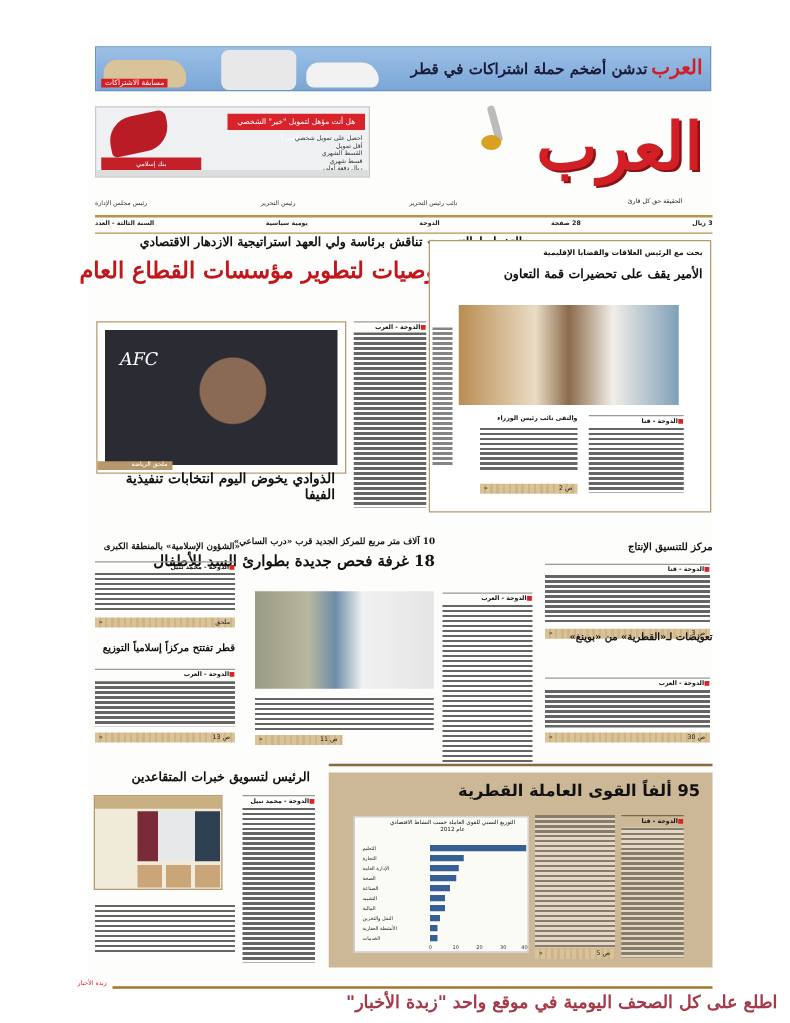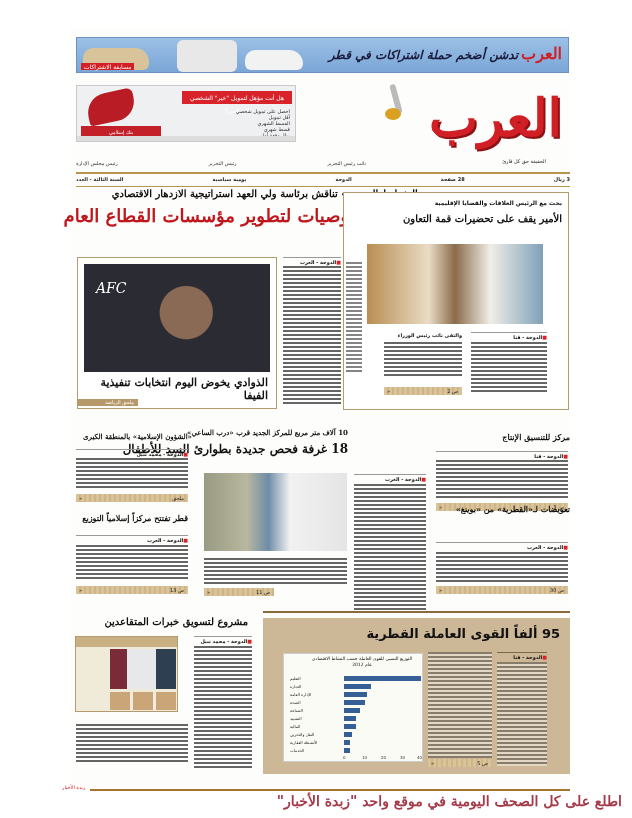--- a/index.html
+++ b/index.html
@@ -5,21 +5,21 @@
   * { box-sizing: border-box; margin: 0; padding: 0; }
   html, body { width: 632px; height: 818px; background: #ffffff; overflow: hidden; }
   body { position: relative; font-family: "DejaVu Sans", sans-serif; direction: rtl; color: #111; }
 
   .abs { position: absolute; }
   .page { position: absolute; left: 70px; top: 28px; width: 500px; height: 756px; background: #fdfdfb; }
 
   
   .banner { position: absolute; left: 76px; top: 37px; width: 493px; height: 36px; background: linear-gradient(180deg,#9cc0e6,#7aa6d6); border: 1px solid #6b93c2; }
   .banner .brand { position: absolute; right: 6px; top: 6px; color: #d21f26; font-weight: bold; font-size: 16px; font-family: "DejaVu Serif", serif; }
-  .banner .slogan { position: absolute; right: 50px; top: 10px; font-size: 12px; font-weight: bold; color: #1a1a3a; font-family: "DejaVu Serif", serif; font-style: italic; }
+  .banner .slogan { position: absolute; right: 50px; top: 10px; font-size: 12px; font-weight: bold; color: #1a1a3a; font-family: "DejaVu Serif", serif; }
   .car { position: absolute; border-radius: 10px 14px 6px 6px; }
   .car1 { left: 6px; top: 10px; width: 66px; height: 22px; background: #d8c39a; }
   .car2 { left: 100px; top: 2px; width: 60px; height: 32px; background: #e8e8e8; border-radius: 6px; }
   .car3 { left: 168px; top: 12px; width: 58px; height: 20px; background: #f2f2f2; }
   .banner .small-link { position: absolute; left: 4px; bottom: 2px; font-size: 6px; color: #fff; background: #d21f26; padding: 0 3px; }
 
   
   .masthead-ad { position: absolute; left: 76px; top: 85px; width: 220px; height: 57px; background: #eef0f2; border: 1px solid #c9c9c9; }
   .ad-red-box { position: absolute; left: 105px; top: 5px; width: 110px; height: 13px; background: #d8232a; color: #fff; font-size: 6px; text-align: center; line-height: 13px; }
   .ad-lines { position: absolute; left: 108px; top: 22px; width: 105px; font-size: 5px; line-height: 6px; color: #333; }
@@ -44,21 +44,21 @@
   .emir-kicker { position: absolute; right: 6px; top: 6px; font-size: 6px; font-weight: bold; }
   .emir-head { position: absolute; right: 6px; top: 20px; font-size: 10px; font-weight: bold; font-family: "DejaVu Serif", serif; }
   .photo-emir { position: absolute; left: 367px; top: 244px; width: 176px; height: 80px; background: linear-gradient(90deg,#b98d52 0%,#e9dcc5 35%,#8a6b4a 50%,#f1eee7 70%,#7fa0b8 100%); }
   .col-text { background: repeating-linear-gradient(180deg,#333 0 2px,#fff 2px 4px); opacity: .75; }
   .byline { font-size: 5px; font-weight: bold; color: #111; border-top: 1px solid #999; padding-top: 1px; }
   .byline .bullet { color: #d8232a; }
 
   .pageref { height: 8px; background: repeating-linear-gradient(90deg,#d9c39a 0 3px,#cfb585 3px 5px); font-size: 5px; color: #222; line-height: 8px; padding-right: 4px; }
   .pageref .arrow { float: left; color: #6b4d22; font-weight: bold; padding-left: 3px; }
 
-  .afc-box { position: absolute; left: 77px; top: 257px; width: 200px; height: 152px; border: 1px solid #b59a6e; background: #fff; }
+  .afc-box { position: absolute; left: 77px; top: 257px; width: 200px; height: 122px; border: 1px solid #b59a6e; background: #fff; }
   .afc-photo { position: absolute; left: 6px; top: 6px; width: 186px; height: 108px; background: radial-gradient(circle at 55% 45%, #8a6a55 0 22%, #2b2b33 23% 100%); }
   .afc-text { position: absolute; left: 18px; top: 22px; color: #fff; font-size: 14px; font-family: "DejaVu Serif", serif; font-style: italic; }
   .afc-caption { position: absolute; right: 8px; top: 118px; font-size: 11px; font-weight: bold; font-family: "DejaVu Serif", serif; }
   .afc-tag { position: absolute; left: 0; bottom: 2px; width: 60px; height: 7px; background: #b7986a; color: #fff; font-size: 5px; line-height: 7px; padding-right: 4px; }
 
   .section-head { position: absolute; font-weight: bold; font-family: "DejaVu Serif", serif; color: #111; white-space: nowrap; }
   .photo-exam { position: absolute; left: 204px; top: 473px; width: 143px; height: 78px; background: linear-gradient(90deg,#9a9b84 0%,#b8b7a0 30%,#6e8da8 45%,#f1f1f1 60%,#e5e5e5 100%); }
 
   
   .bottom-band { position: absolute; left: 263px; top: 618px; width: 307px; height: 156px; background: #ccb796; }
@@ -213,21 +213,21 @@
   <div class="blabel" style="top:78px">النقل والتخزين</div>
   <div class="blabel" style="top:86px">الأنشطة العقارية</div>
   <div class="blabel" style="top:94px">الخدمات</div>
   <div class="tick" style="left:59px">0</div>
   <div class="tick" style="left:78px">10</div>
   <div class="tick" style="left:97px">20</div>
   <div class="tick" style="left:116px">30</div>
   <div class="tick" style="left:133px">40</div>
 </div>
 
-<div class="section-head" style="right:384px;top:616px;font-size:10px">مشروع لتسويق خبرات المتقاعدين</div>
+<div class="section-head" style="right:384px;top:616px;font-size:10px">الرئيس لتسويق خبرات المتقاعدين</div>
 <div class="retire-site">
   <div class="hdr"></div>
   <div class="img1"></div>
   <div class="img2"></div>
 </div>
 <div class="abs byline" style="left:194px;top:636px;width:58px"><span class="bullet">■</span><span>الدوحة - محمد نبيل</span></div>
 <div class="abs col-text" style="left:194px;top:646px;width:58px;height:124px"></div>
 <div class="abs col-text" style="left:76px;top:724px;width:112px;height:40px"></div>
 
 <div class="footer-band"></div>

